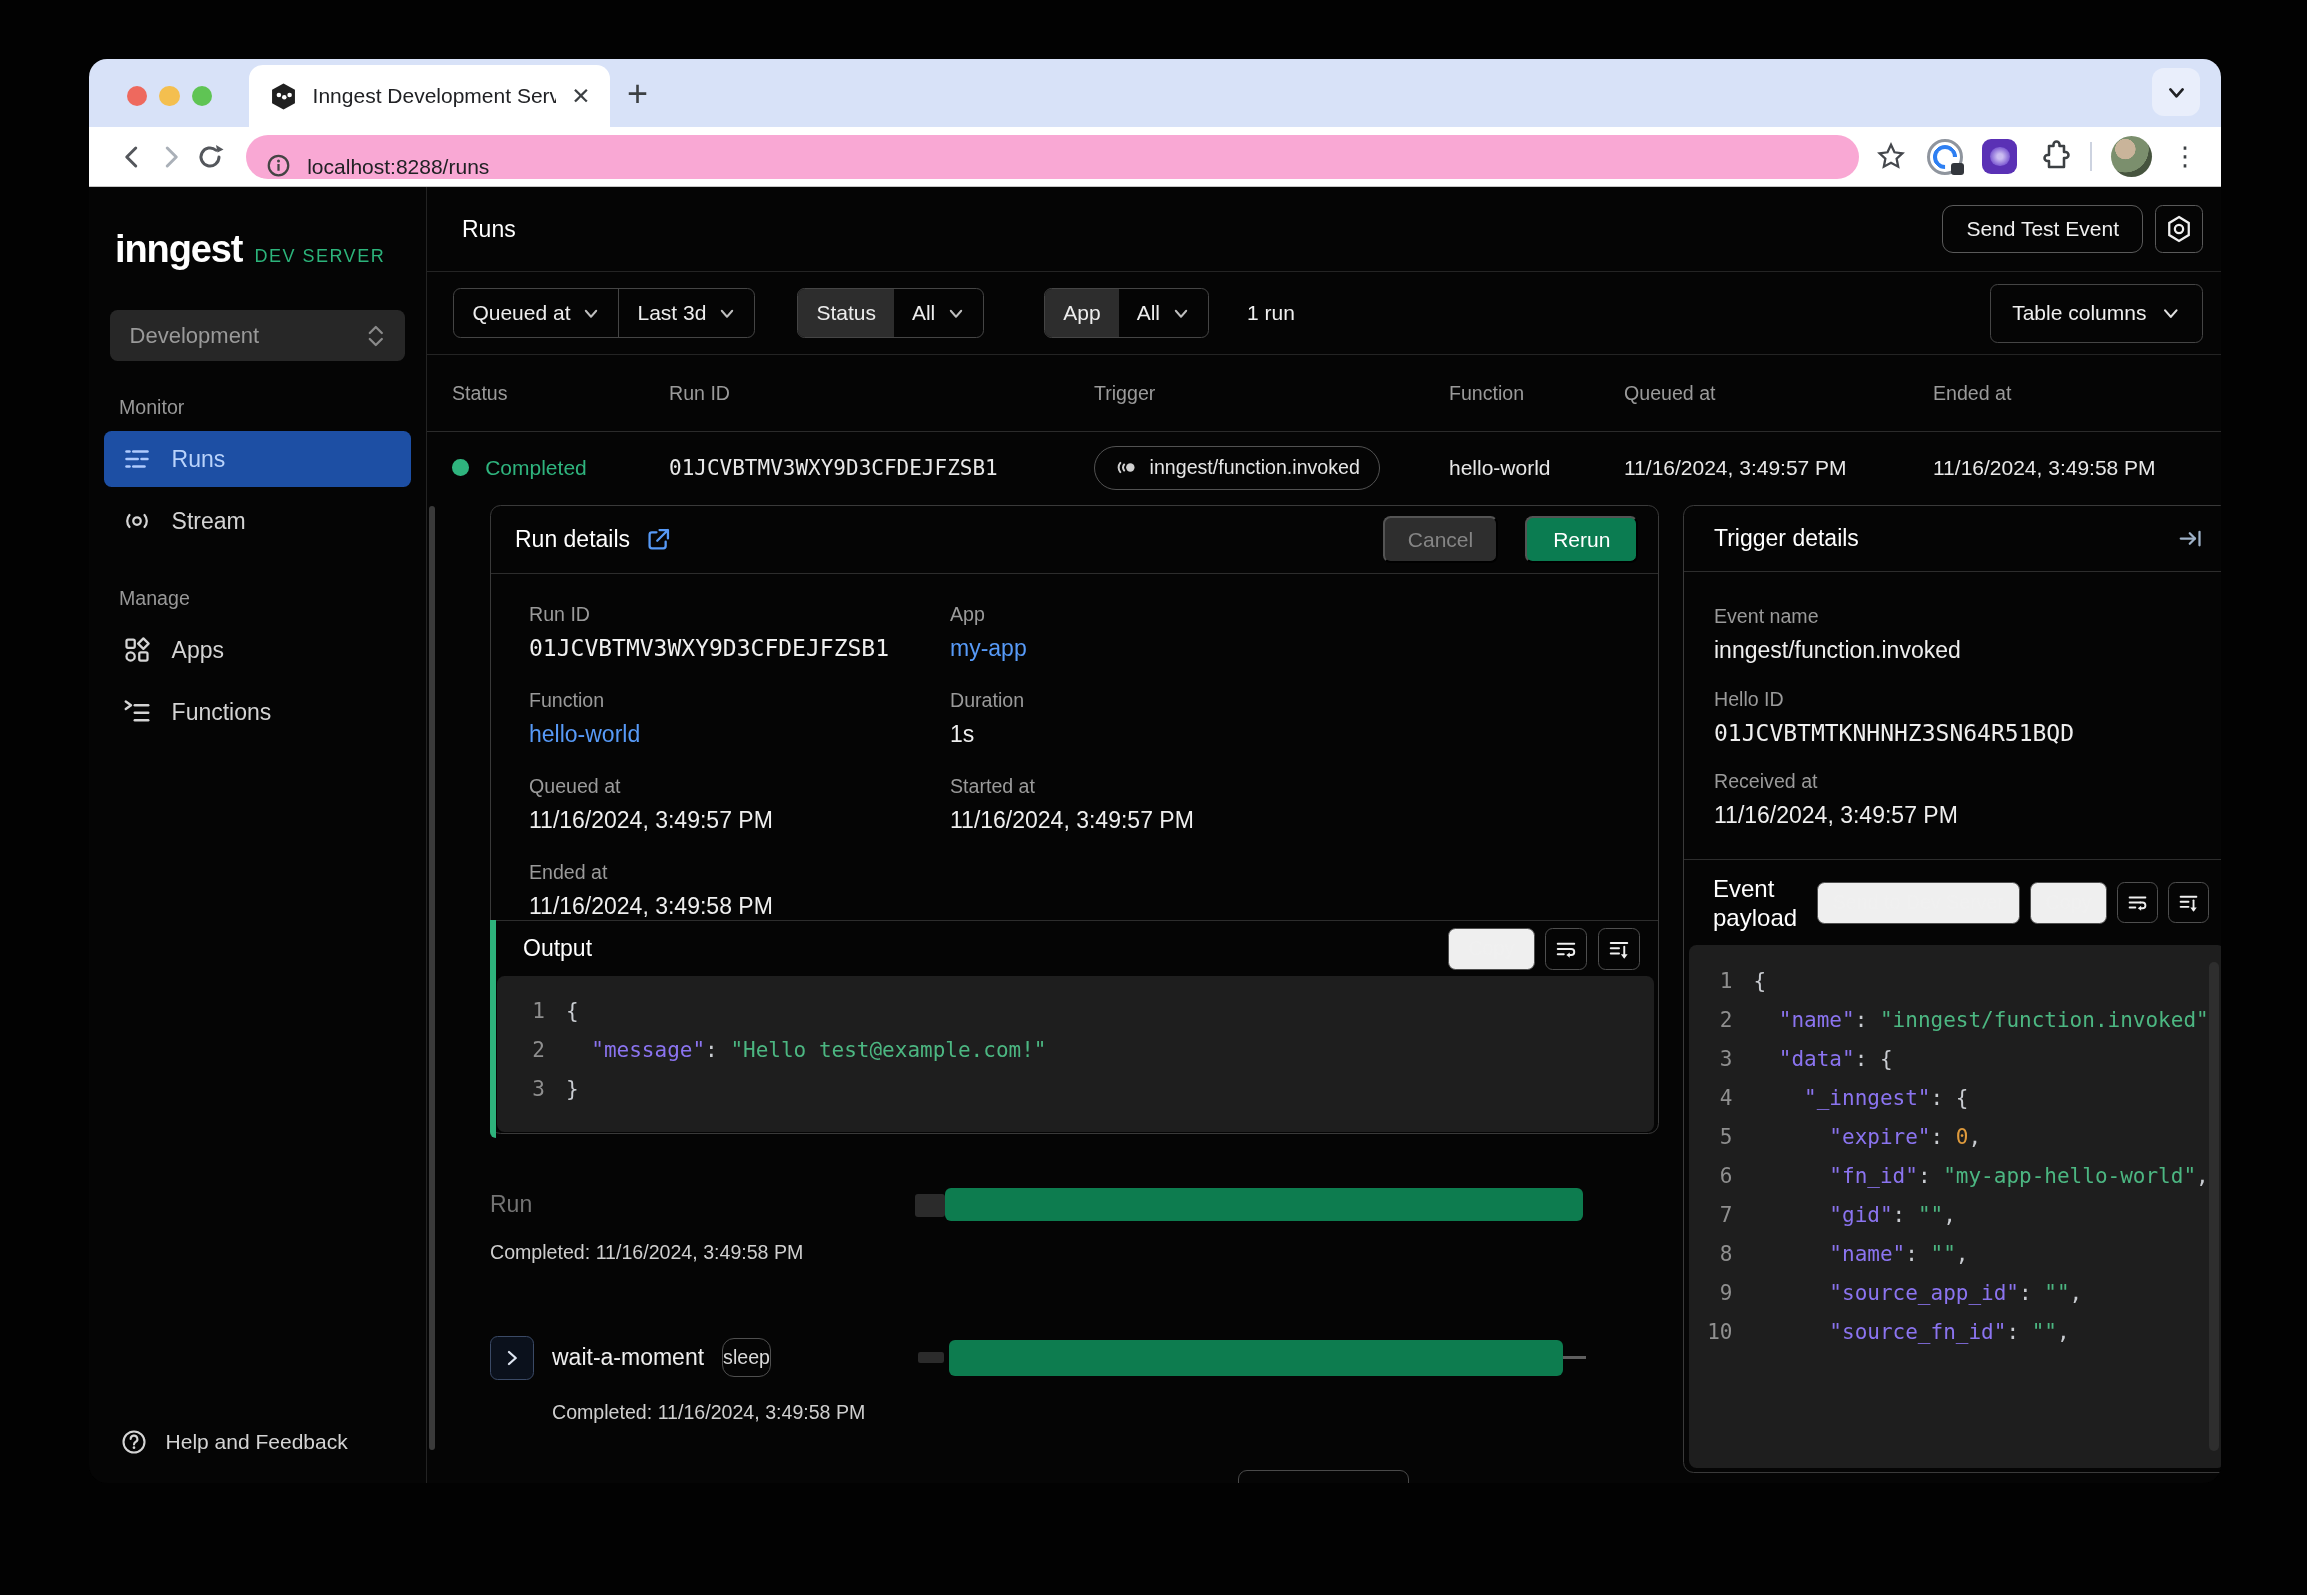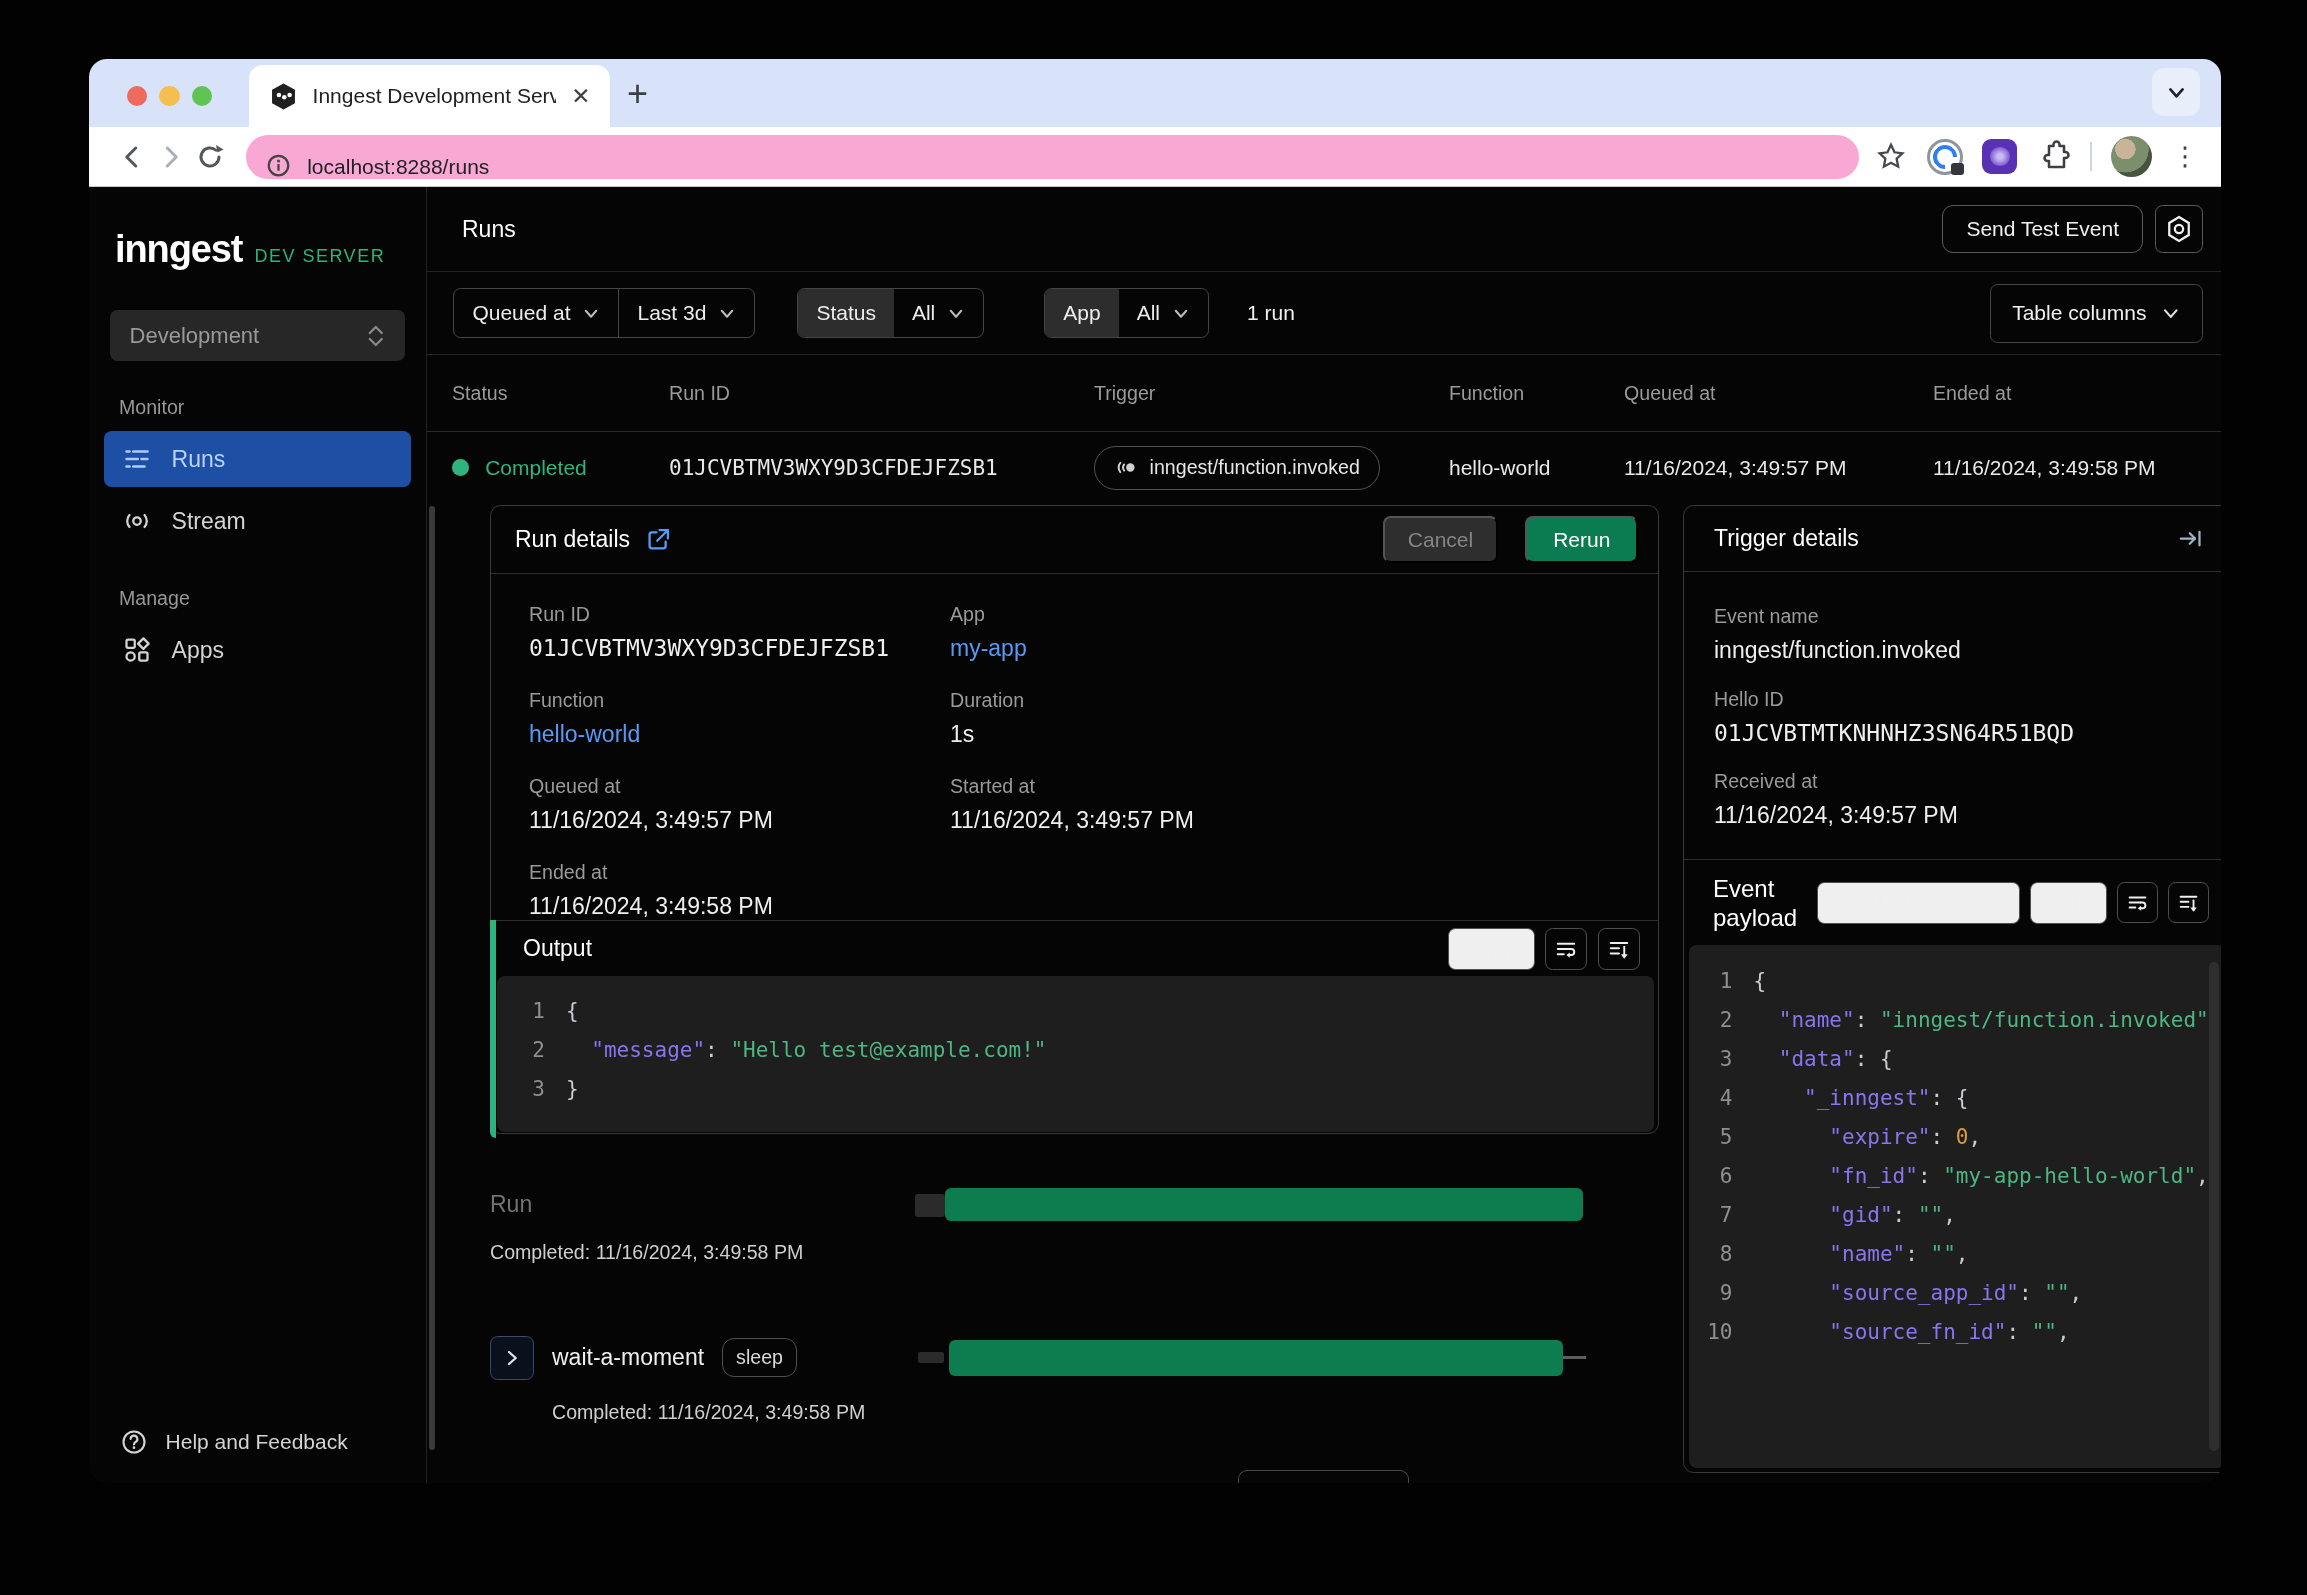--- a/index.html
+++ b/index.html
@@ -115,21 +115,21 @@
   .timeline { margin-top:54px; position:relative; }
   .t-row1 { position:relative; height:33px; display:flex; align-items:center; }
   .t-label { font-size:23px; color:#737373; }
   .seg-dark { position:absolute; left:425px; top:5.3px; width:30px; height:23px; background:#2b2b2b; border-radius:3px;}
   .bar-green1 { position:absolute; left:455px; top:0; width:638px; height:33px; background:#0d7c4f; border-radius:6px;}
   .t-completed { margin-top:19.6px; font-size:19.6px; color:#cfcfcf; }
   .t-row2 { margin-top:72px; position:relative; height:44px; display:flex; align-items:center; gap:18px; }
   .exp-btn { width:44px; height:44px; border:1.5px solid #3b4a66; background:#0b111c; border-radius:7.6px;
              display:flex; align-items:center; justify-content:center; color:#dfe6f2; font-size:21px; }
   .step-name { font-size:23px; color:#efefef; }
-  .sleep-pill { height:39px; border:1.5px solid #4f4f4f; border-radius:12px; padding:0 13px; display:flex;
+  .sleep-pill { height:39px; border:1.5px solid #4f4f4f; border-radius:12px; padding:0 0; display:flex;
                 align-items:center; font-size:19.6px; color:#d9d9d9; }
   .dash2 { position:absolute; left:428px; top:16.6px; width:26px; height:10.6px; background:#2b2b2b; border-radius:2.3px;}
   .bar-green2 { position:absolute; left:459px; top:3.8px; width:614px; height:36px; background:#0d7c4f; border-radius:6px;}
   .tail2 { position:absolute; left:1073px; top:20.4px; width:23px; height:3px; background:#5f5f5f; }
   .t-completed2 { margin:21px 0 0 62px; font-size:19.6px; color:#cfcfcf; }
   .partial-btn { position:absolute; left:811px; top:967px; width:171px; height:53px; border:1.5px solid #4a4a4a;
                  border-radius:9px 9px 0 0; background:#050505; }
 
   .right-card { flex:0 0 536px; height:968px; display:flex; flex-direction:column; }
   .tp-header { flex:0 0 66px; border-bottom:1.5px solid #2d2d2d; display:flex; align-items:center; padding:0 26px 0 30px; }
@@ -272,20 +272,31 @@
         <div class="nav-item">
           <svg width="30" height="30" viewBox="0 0 40 40">
               <g stroke="#d4d4d4" stroke-width="3" fill="none" stroke-linejoin="round">
                 <rect x="6" y="6" width="11" height="11" rx="2"></rect>
                 <polygon points="28.5,4.5 35.5,11.5 28.5,18.5 21.5,11.5"></polygon>
                 <circle cx="11.5" cy="28.5" r="5.5"></circle>
                 <rect x="23" y="23" width="11" height="11" rx="2"></rect>
               </g>
             </svg>
           <span>Apps</span>
+        </div>
+        <div class="nav-item">
+          <svg width="30" height="30" viewBox="0 0 40 40">
+              <g stroke="#d4d4d4" stroke-width="3.2" fill="none" stroke-linecap="round" stroke-linejoin="round">
+                <polyline points="5,6 12,11 5,16"></polyline>
+                <line x1="17" y1="11" x2="35" y2="11"></line>
+                <line x1="17" y1="21" x2="35" y2="21"></line>
+                <line x1="17" y1="31" x2="35" y2="31"></line>
+              </g>
+            </svg>
+          <span>Functions</span>
         </div>
         <div class="sidebar-bottom">
           <svg width="30" height="30" viewBox="0 0 40 40">
               <circle cx="20" cy="20" r="14" fill="none" stroke="#d4d4d4" stroke-width="2.8"></circle>
               <path d="M15.5 16 a4.5 4.5 0 1 1 6.5 4 c-1.6 .9 -2 1.8 -2 3.2" fill="none" stroke="#d4d4d4" stroke-width="2.8" stroke-linecap="round"></path>
               <circle cx="20" cy="27.5" r="1.8" fill="#d4d4d4"></circle>
             </svg>
           <span>Help and Feedback</span>
         </div>
       </div>

